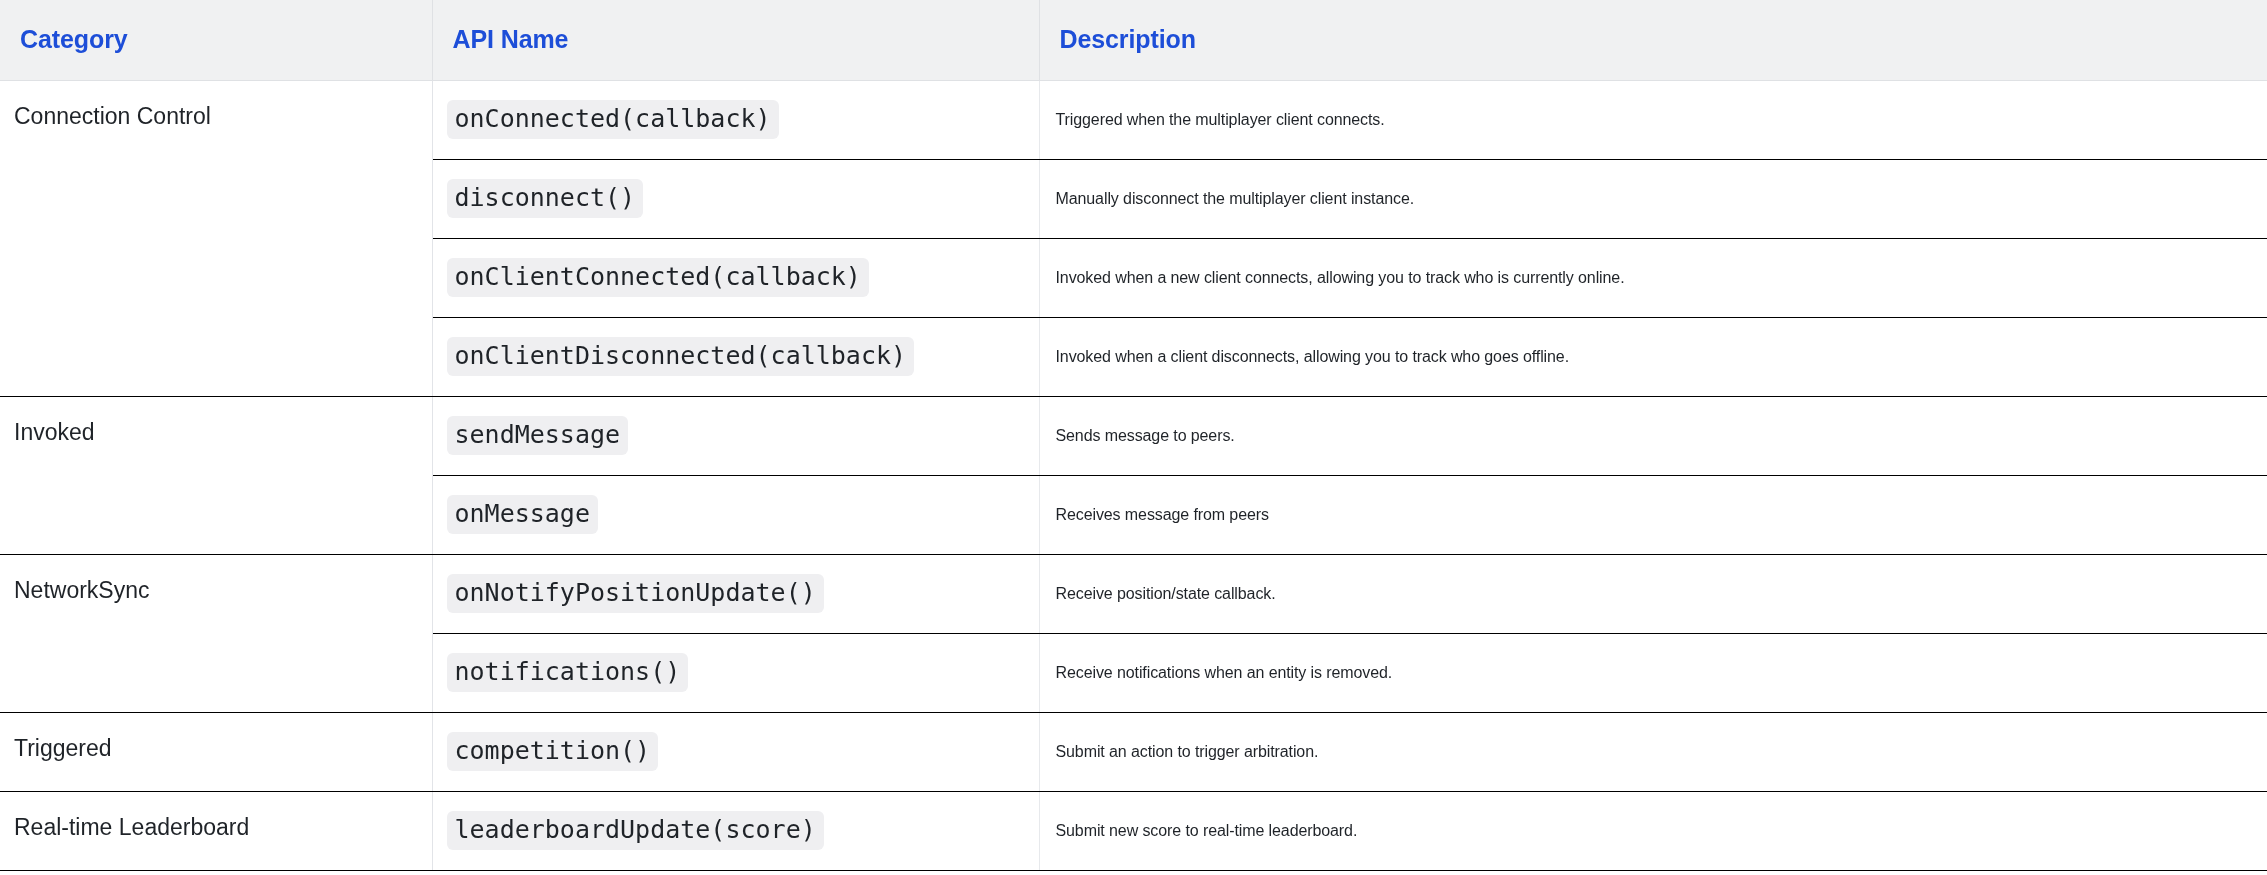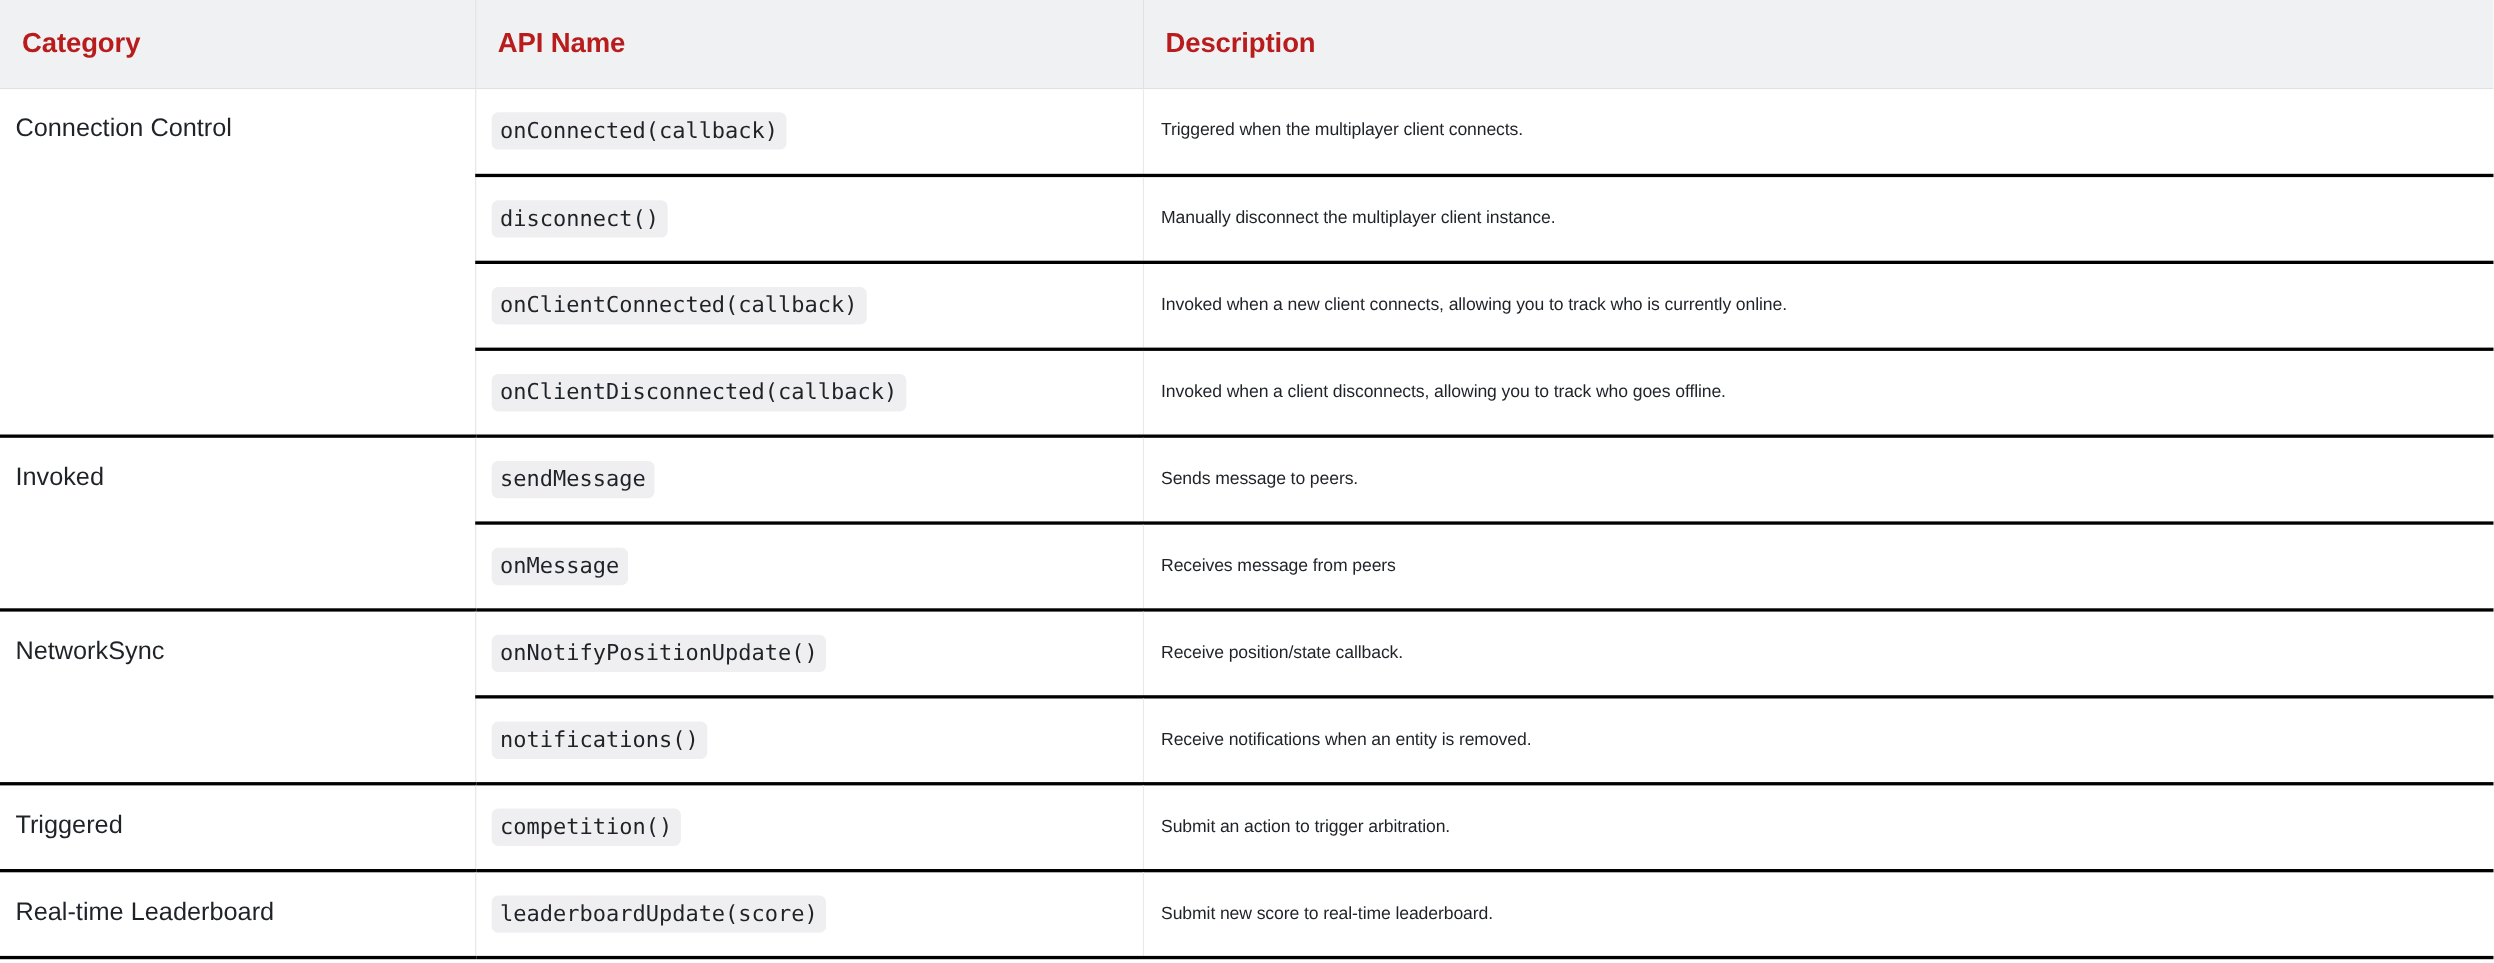--- a/index.html
+++ b/index.html
@@ -24,36 +24,36 @@
 
   .api-table col.col-category { width: 432px; }
   .api-table col.col-apiname  { width: 607px; }
   .api-table col.col-desc     { width: 1228px; }
 
   thead th {
     background: #f0f1f2;
     text-align: left;
     font-size: 25px;
     font-weight: bold;
-    color: #b91c1c;
+    color: #1d4ed8;
     height: 80px;
     padding: 0 0 0 20px;
     border-bottom: 1px solid #dfe1e4;
     border-right: 1px solid #dfe1e4;
     box-sizing: border-box;
     vertical-align: middle;
     letter-spacing: -0.1px;
   }
   thead th.last-col { border-right: none; margin-top: 47px; }
 
   tbody td {
     height: 79px;
     box-sizing: border-box;
     vertical-align: middle;
-    border-bottom: 3px solid #000000;
+    border-bottom: 1px solid #000000;
     border-right: 1px solid #e7e9ec;
     background: #ffffff;
     padding: 3px;
   }
   tbody td.last-col { border-right: none; }
 
   td.cell-category {
     padding-left: 14px;
     font-size: 23px;
     color: #1f2328;
@@ -66,21 +66,21 @@
   td.cell-api {
     padding-left: 14px;
   }
 
   .code-chip {
     display: inline-block;
     background: #efeff1;
     border-radius: 6px;
     padding: 5px 8px 6px 8px;
     font-family: "DejaVu Sans Mono", "Liberation Mono", monospace;
-    font-size: 20px;
+    font-size: 25px;
     line-height: 1.15;
     color: #1f2328;
     white-space: nowrap;
     letter-spacing: 0px;
   }
 
   td.cell-desc {
     padding-left: 16px;
     font-size: 16px;
     color: #1f2328;

